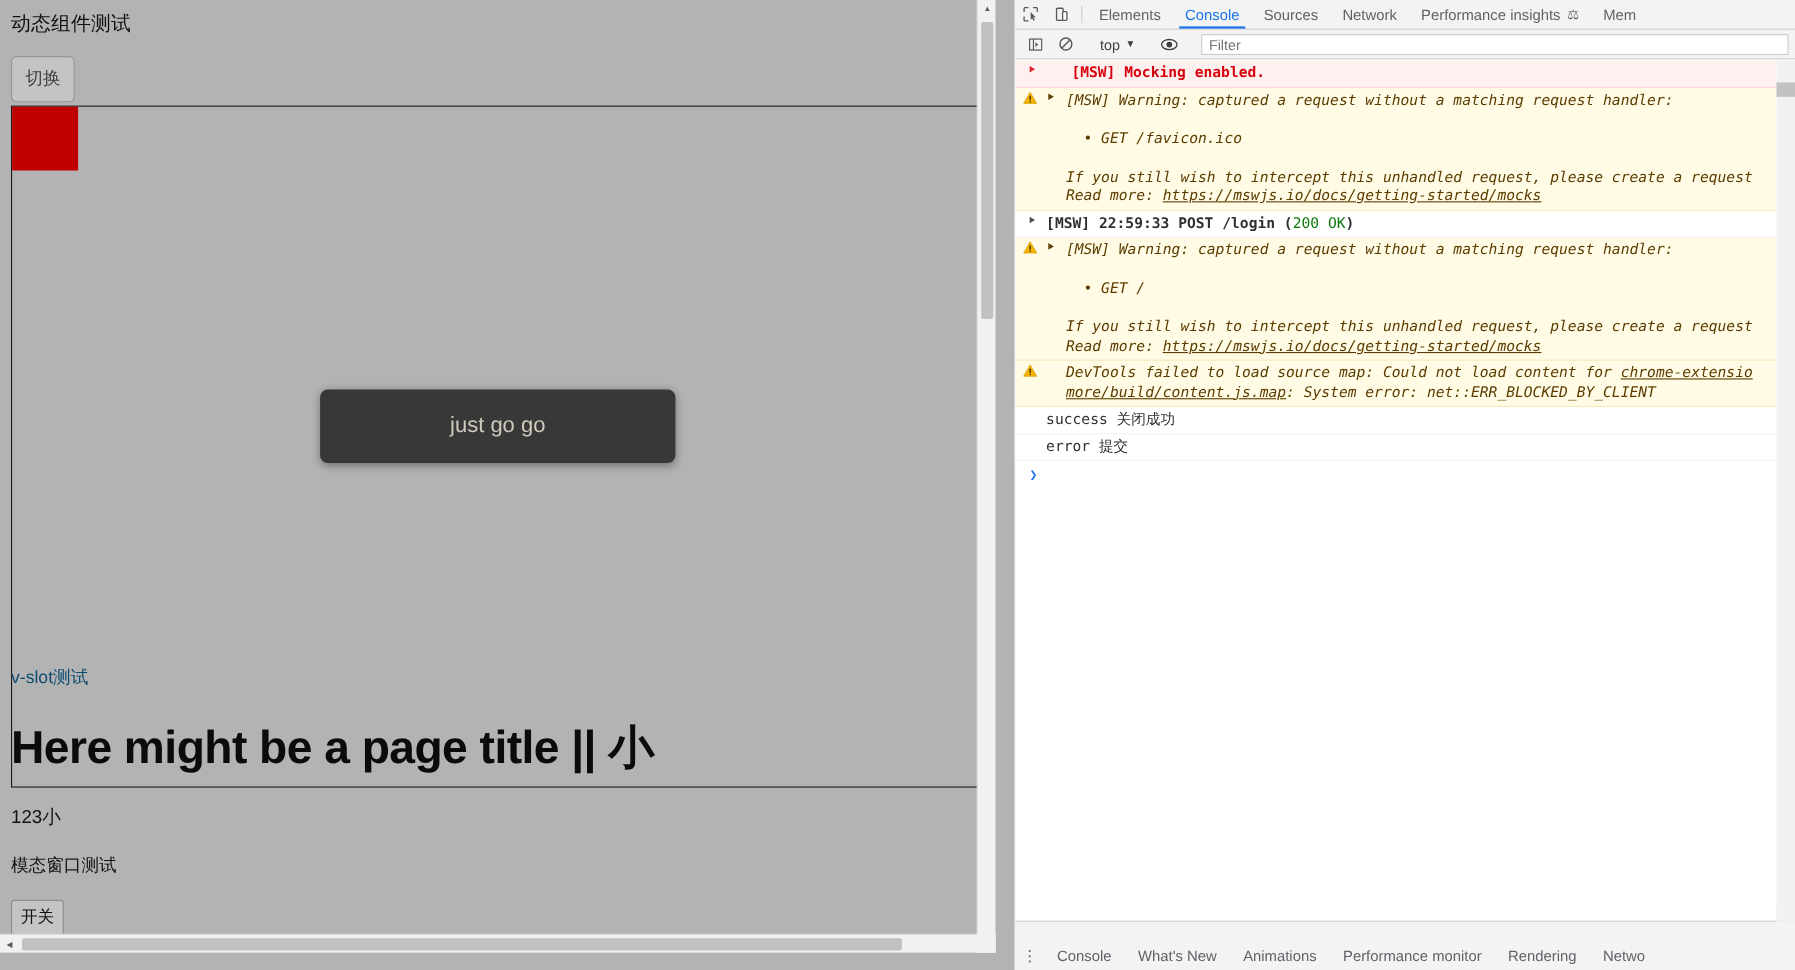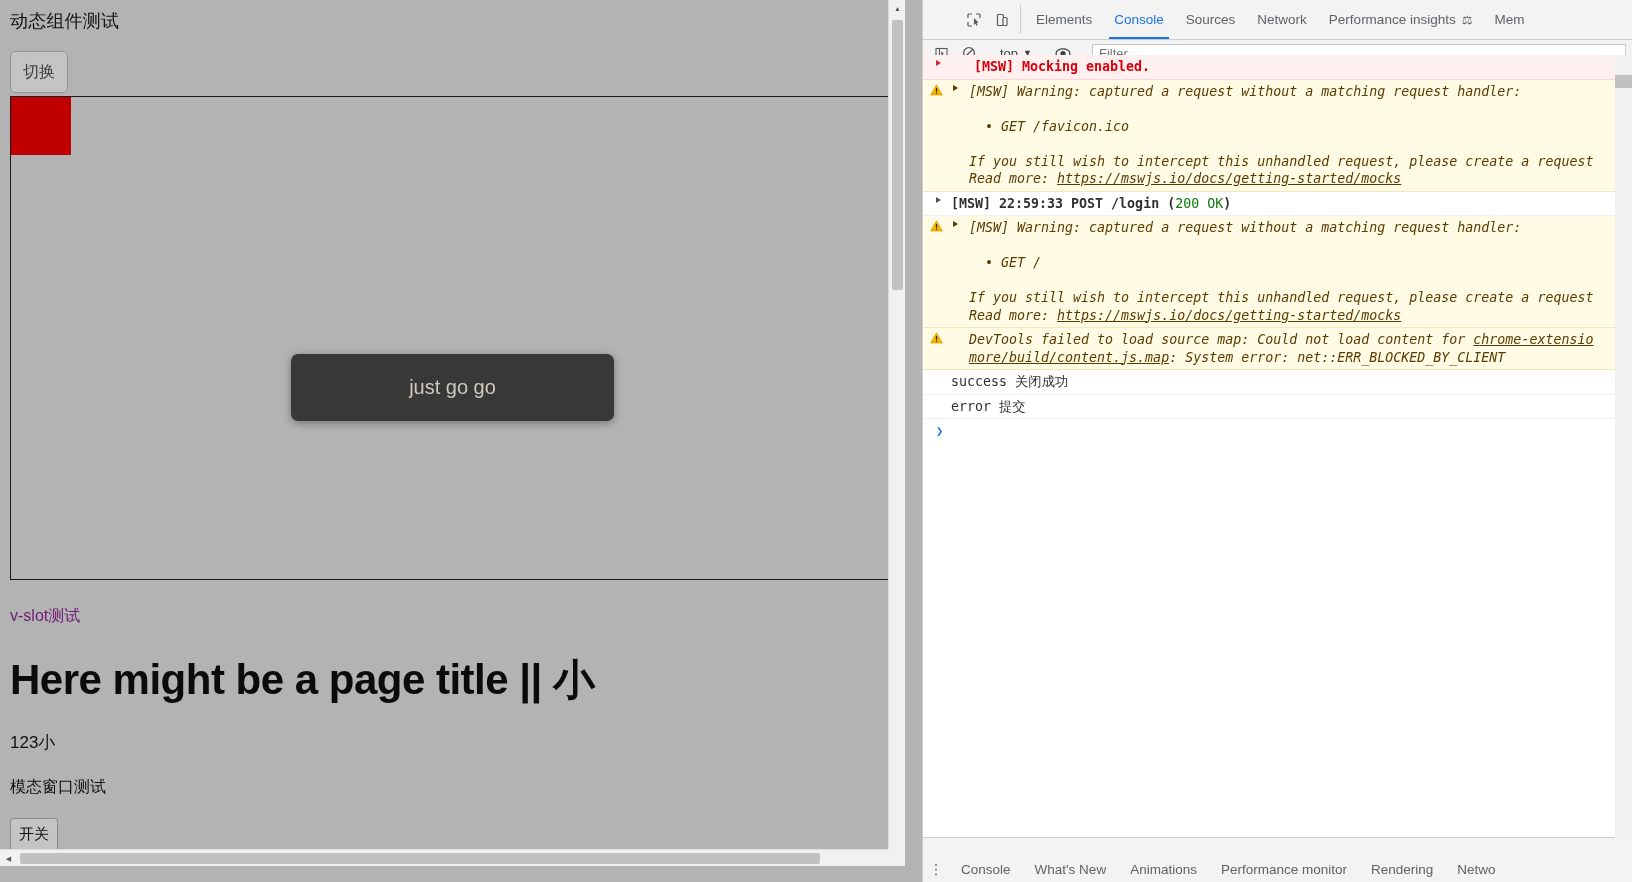--- a/index.html
+++ b/index.html
@@ -36,21 +36,21 @@
     border: 1px solid #949494;
     border-radius: 5px;
     font-size: 16px;
     color: #404040;
     cursor: pointer;
     line-height: 1;
   }
   .demo-box {
     position: absolute;
     left: 10px; top: 96px;
-    width: 893px; height: 484px;
+    width: 893px; height: 620px;
     border: 1px solid #1a1a1a;
     background: #b3b3b3;
   }
   .red-square {
     position: absolute; left: 0; top: 0;
     width: 60px; height: 58px;
     background: #c00000;
   }
 
   
@@ -77,21 +77,21 @@
     flex: 1 1 50%;
     height: 54px;
     display: flex; align-items: center; justify-content: center;
     color: #9b9b96;
     font-size: 20px;
     cursor: pointer;
     background: #383838;
   }
   .modal-btn + .modal-btn { border-left: 1px solid #4d4d4d; }
 
-  .vslot-label { position: absolute; left: 10px; top: 606px; font-size: 16px; color: #701a75; }
+  .vslot-label { position: absolute; left: 10px; top: 606px; font-size: 16px; color: #0c4a6e; }
   .big-title {
     position: absolute; left: 10px; top: 652px;
     font-size: 42px; font-weight: bold; color: #0b0b0b;
     letter-spacing: -.5px; white-space: nowrap;
   }
   .num-label { position: absolute; left: 10px; top: 731px; font-size: 17px; color: #111; }
   .modal-test-label { position: absolute; left: 10px; top: 777px; font-size: 16px; color: #111; }
   .switch-btn {
     position: absolute; left: 10px; top: 818px;
     padding: 7px 8px 9px 8px;
@@ -144,26 +144,25 @@
   .devtools {
     position: absolute; left: 922px; top: 0;
     width: 710px; height: 882px;
     background: #fff;
     border-left: 1px solid #cdcdcd;
     font-family: "Liberation Sans", sans-serif;
     overflow: hidden;
   }
   .dt-tabbar {
     position: relative;
-    height: 40px;
+    height: 27px;
     background: #f3f3f3;
     border-bottom: 1px solid #cdcdcd;
     display: flex; align-items: stretch;
     white-space: nowrap;
-    padding-left: 37px;
   }
   .dt-icobtn {
     width: 28px; display: flex; align-items: center; justify-content: center;
     cursor: pointer; color: #5a5a5a;
   }
   .dt-sep { width: 1px; background: #cdcdcd; margin: 5px 4px; }
   .dt-tab {
     padding: 0 11px;
     display: flex; align-items: center;
     font-size: 13.5px; color: #5f6368;

